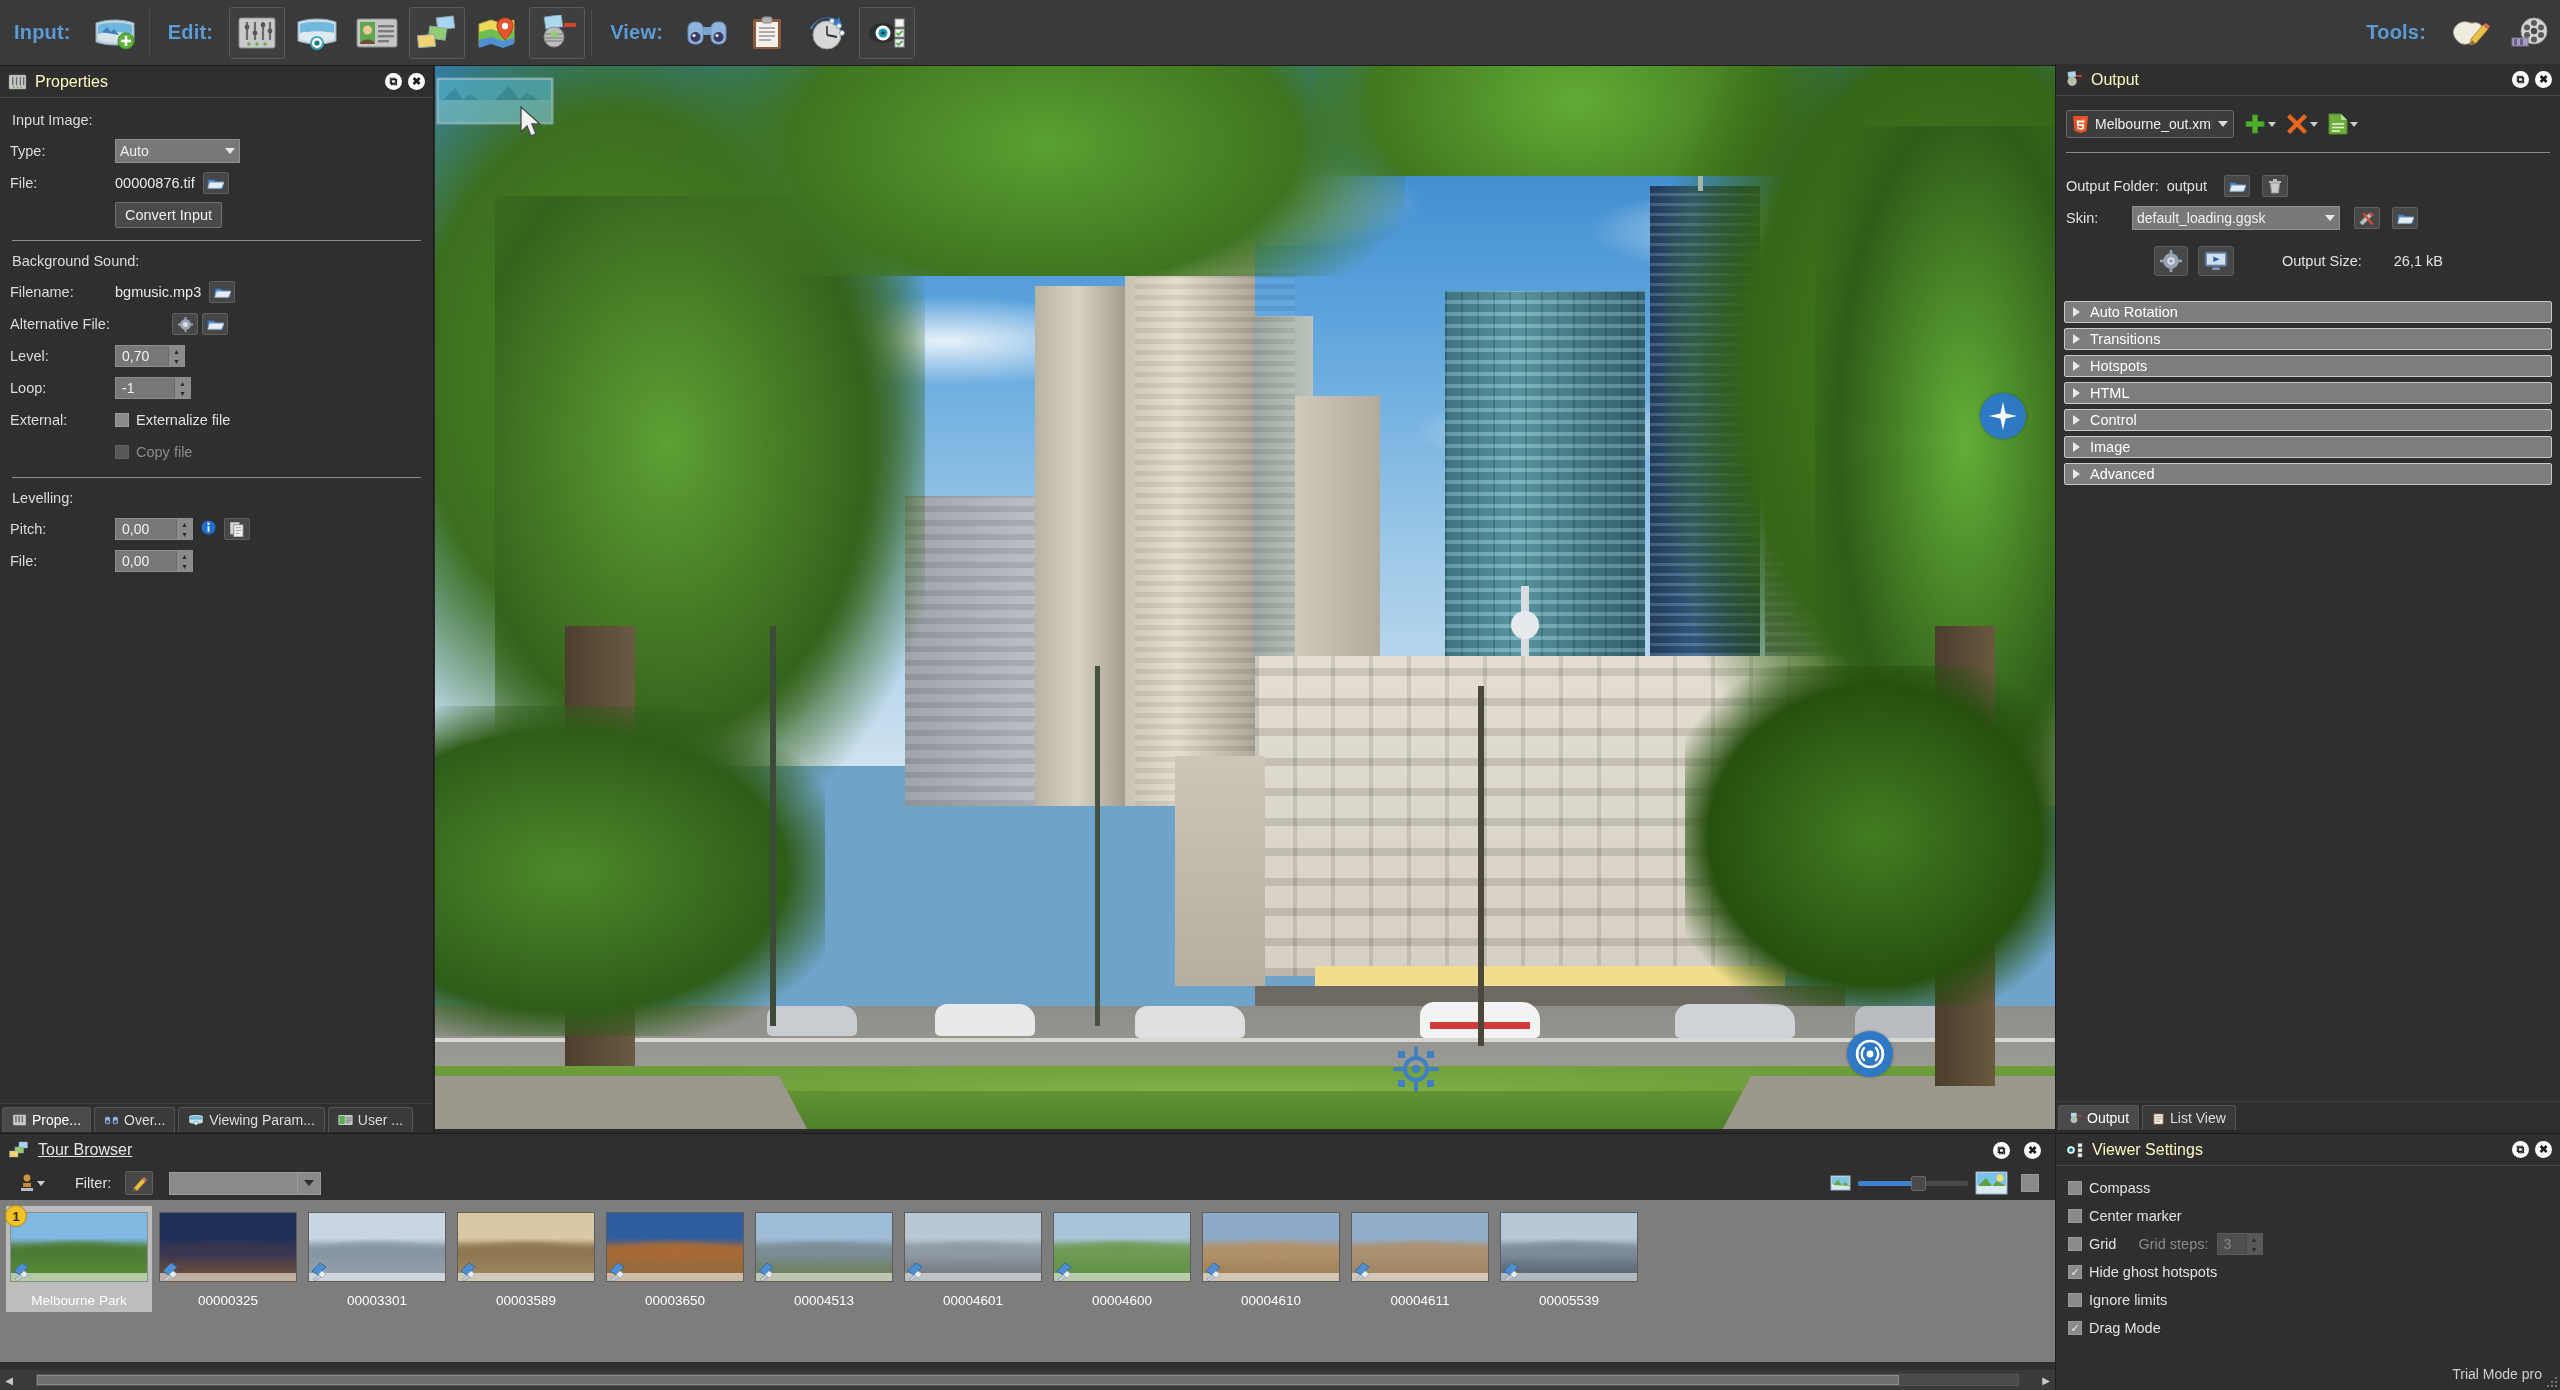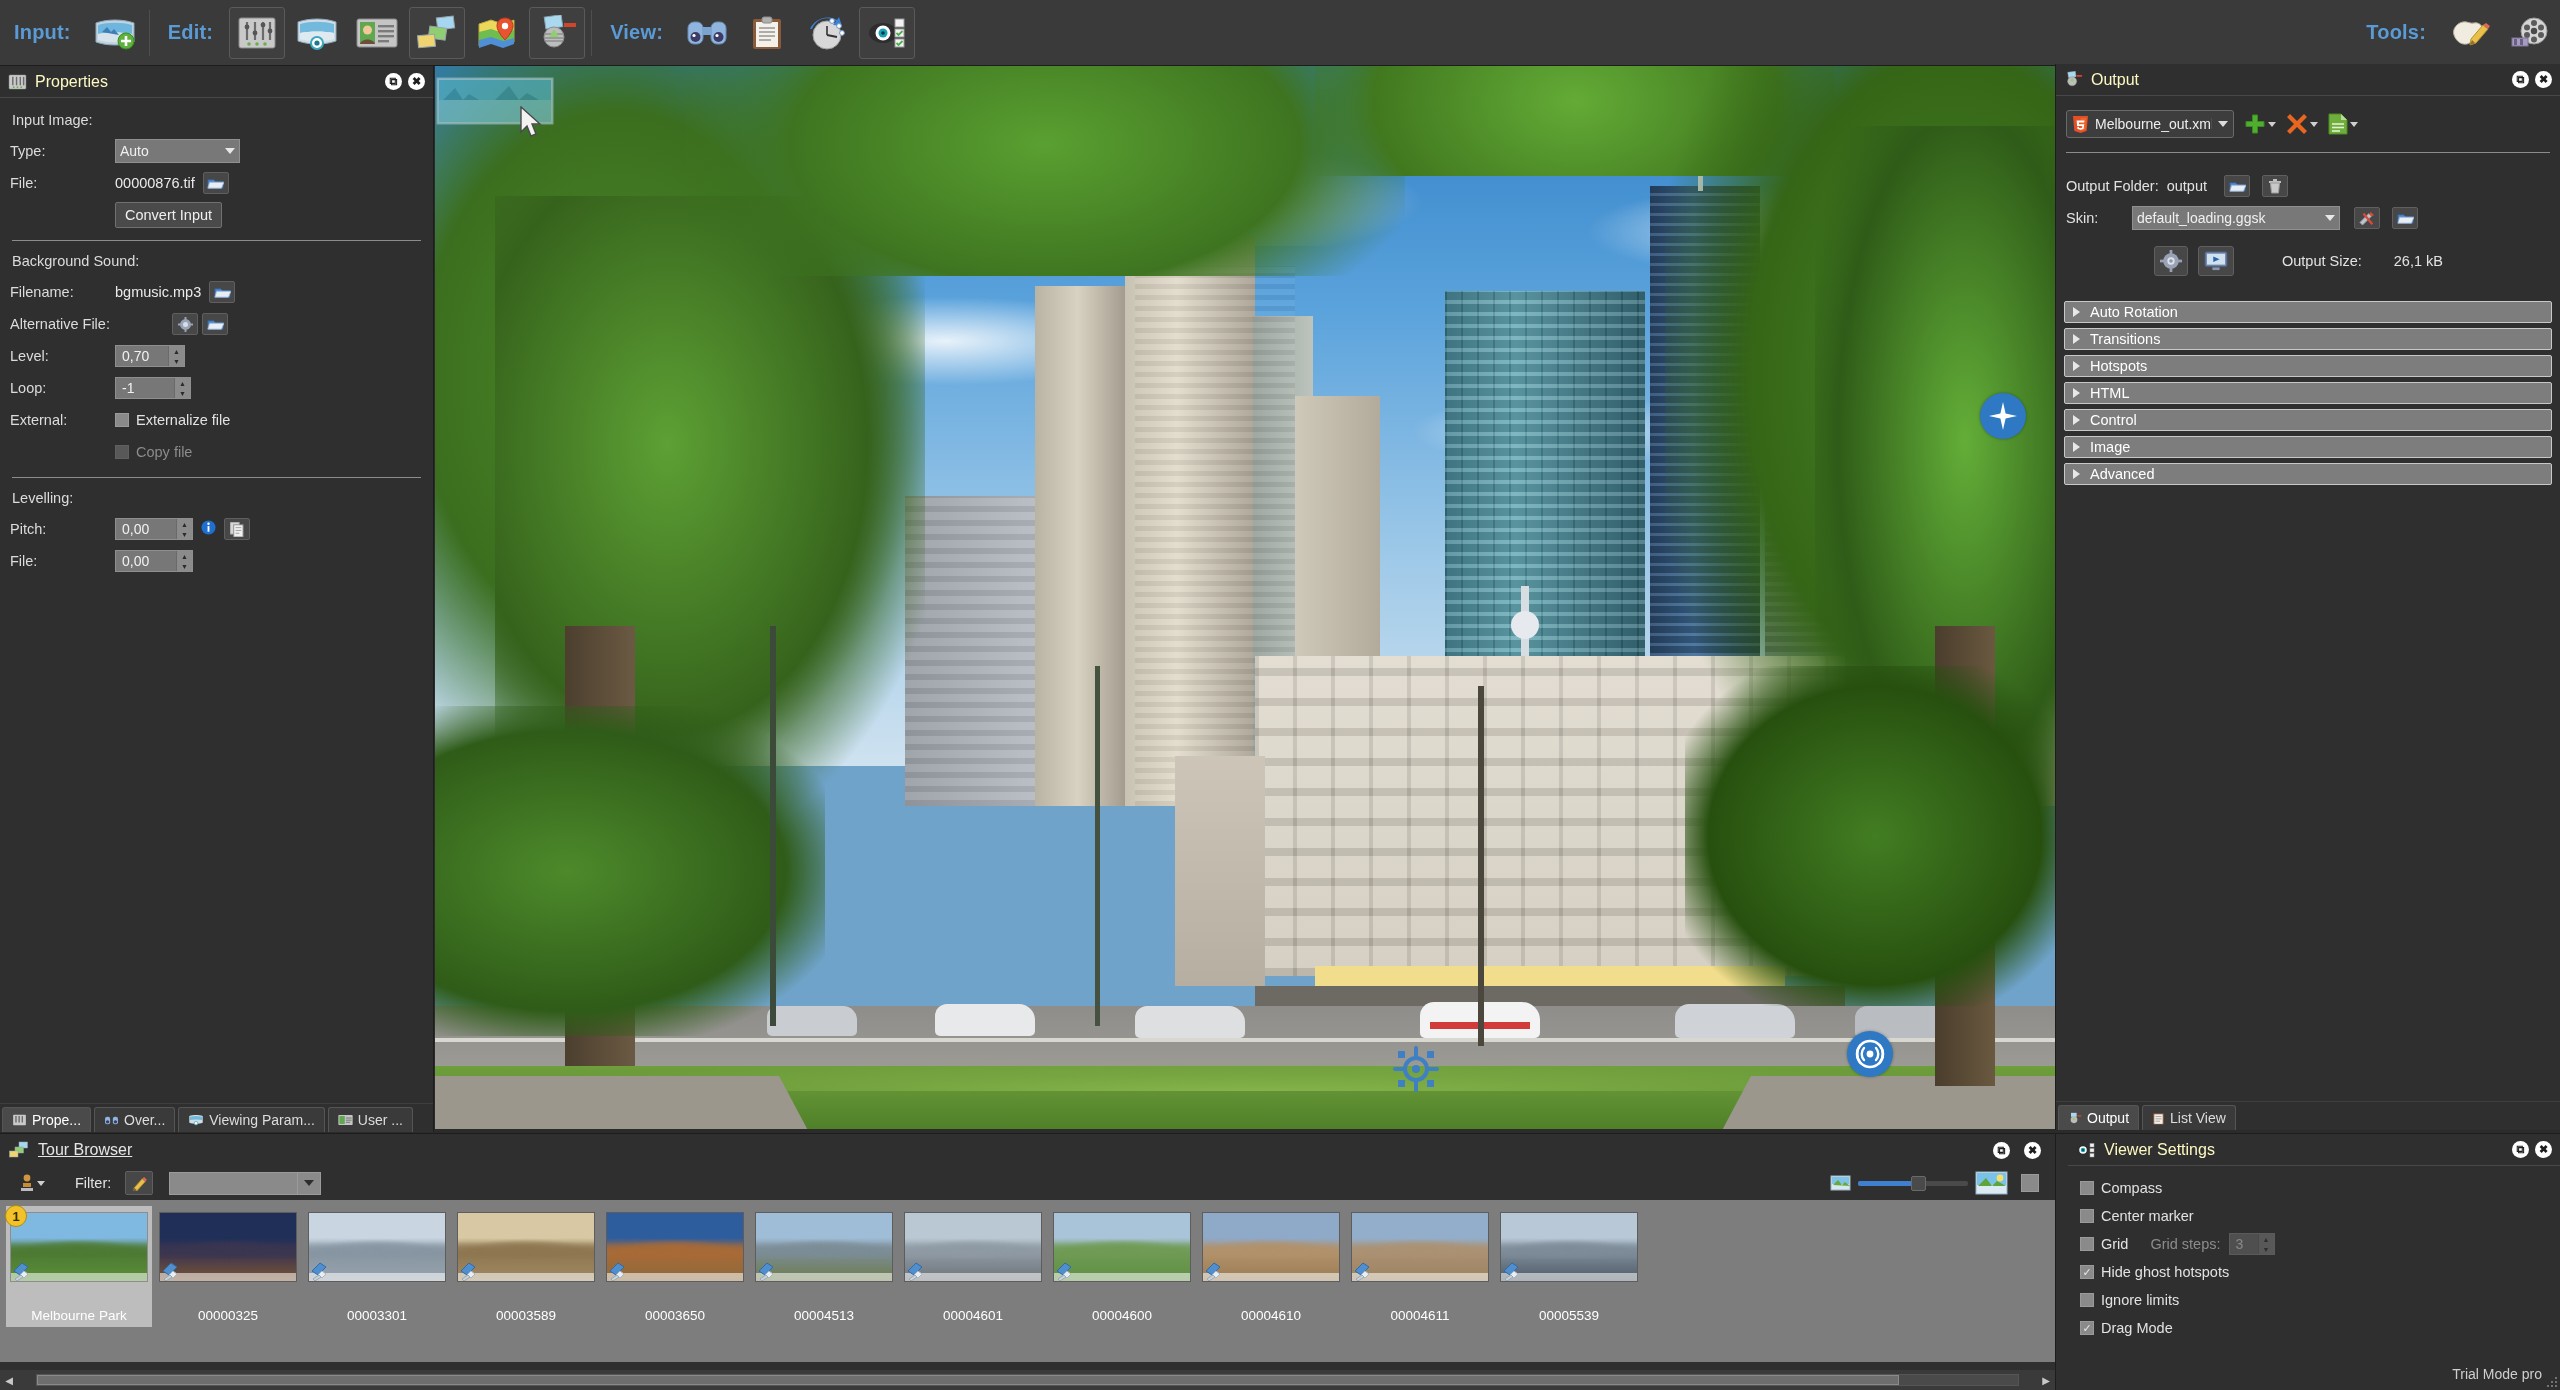--- a/index.html
+++ b/index.html
@@ -190,21 +190,21 @@
     width: 146px; margin-right: 3px; flex: none; position: relative;
     padding: 6px 4px 4px 4px;
   }
   .thumb.sel { background: #bdbdbd; }
   .thumb .timg {
     width: 138px; height: 70px; position: relative; overflow: hidden;
     border: 1px solid rgba(0,0,0,.25);
   }
   .thumb .tname {
     text-align: center; color: #fff; font-size: 13.5px;
-    margin-top: 26px; white-space: nowrap; overflow: hidden;
+    margin-top: 11px; white-space: nowrap; overflow: hidden;
     text-overflow: ellipsis;
   }
   .thumb.sel .tname { color: #fff; }
   .badge-1 {
     position: absolute; left: -1px; top: -1px; width: 22px; height: 22px;
     border-radius: 50%; background: #f1c229; border: 1px solid #b08c10;
     color: #3a2c00; font-size: 13px; font-weight: bold;
     display: flex; align-items: center; justify-content: center; z-index: 3;
   }
   .pin-ico { position: absolute; left: 1px; bottom: 0px; z-index: 2; }
@@ -221,21 +221,21 @@
     background: #6e6e6e; border: 1px solid #8a8a8a;
   }
   .sc-arrow {
     width: 18px; height: 18px; display: flex; align-items: center;
     justify-content: center; color: #c8c8c8; font-size: 10px;
   }
 
   
   #viewer-settings {
     position: absolute; left: 2055px; top: 1133px; width: 505px; height: 257px;
-    background: #2f2f2f; border-top: 1px solid #1d1d1d; border-left: 1px solid #1d1d1d; padding-left: 12px;
+    background: #2f2f2f; border-top: 1px solid #1d1d1d; border-left: 1px solid #1d1d1d;
   }
   .vs-row { display: flex; align-items: center; height: 28px; padding-left: 12px; }
   #trial {
     position: absolute; right: 18px; bottom: 8px;
     color: #cfcfcf; font-size: 14px;
   }
   .grip {
     position: absolute; right: 2px; bottom: 2px; width: 12px; height: 12px;
   }
 

